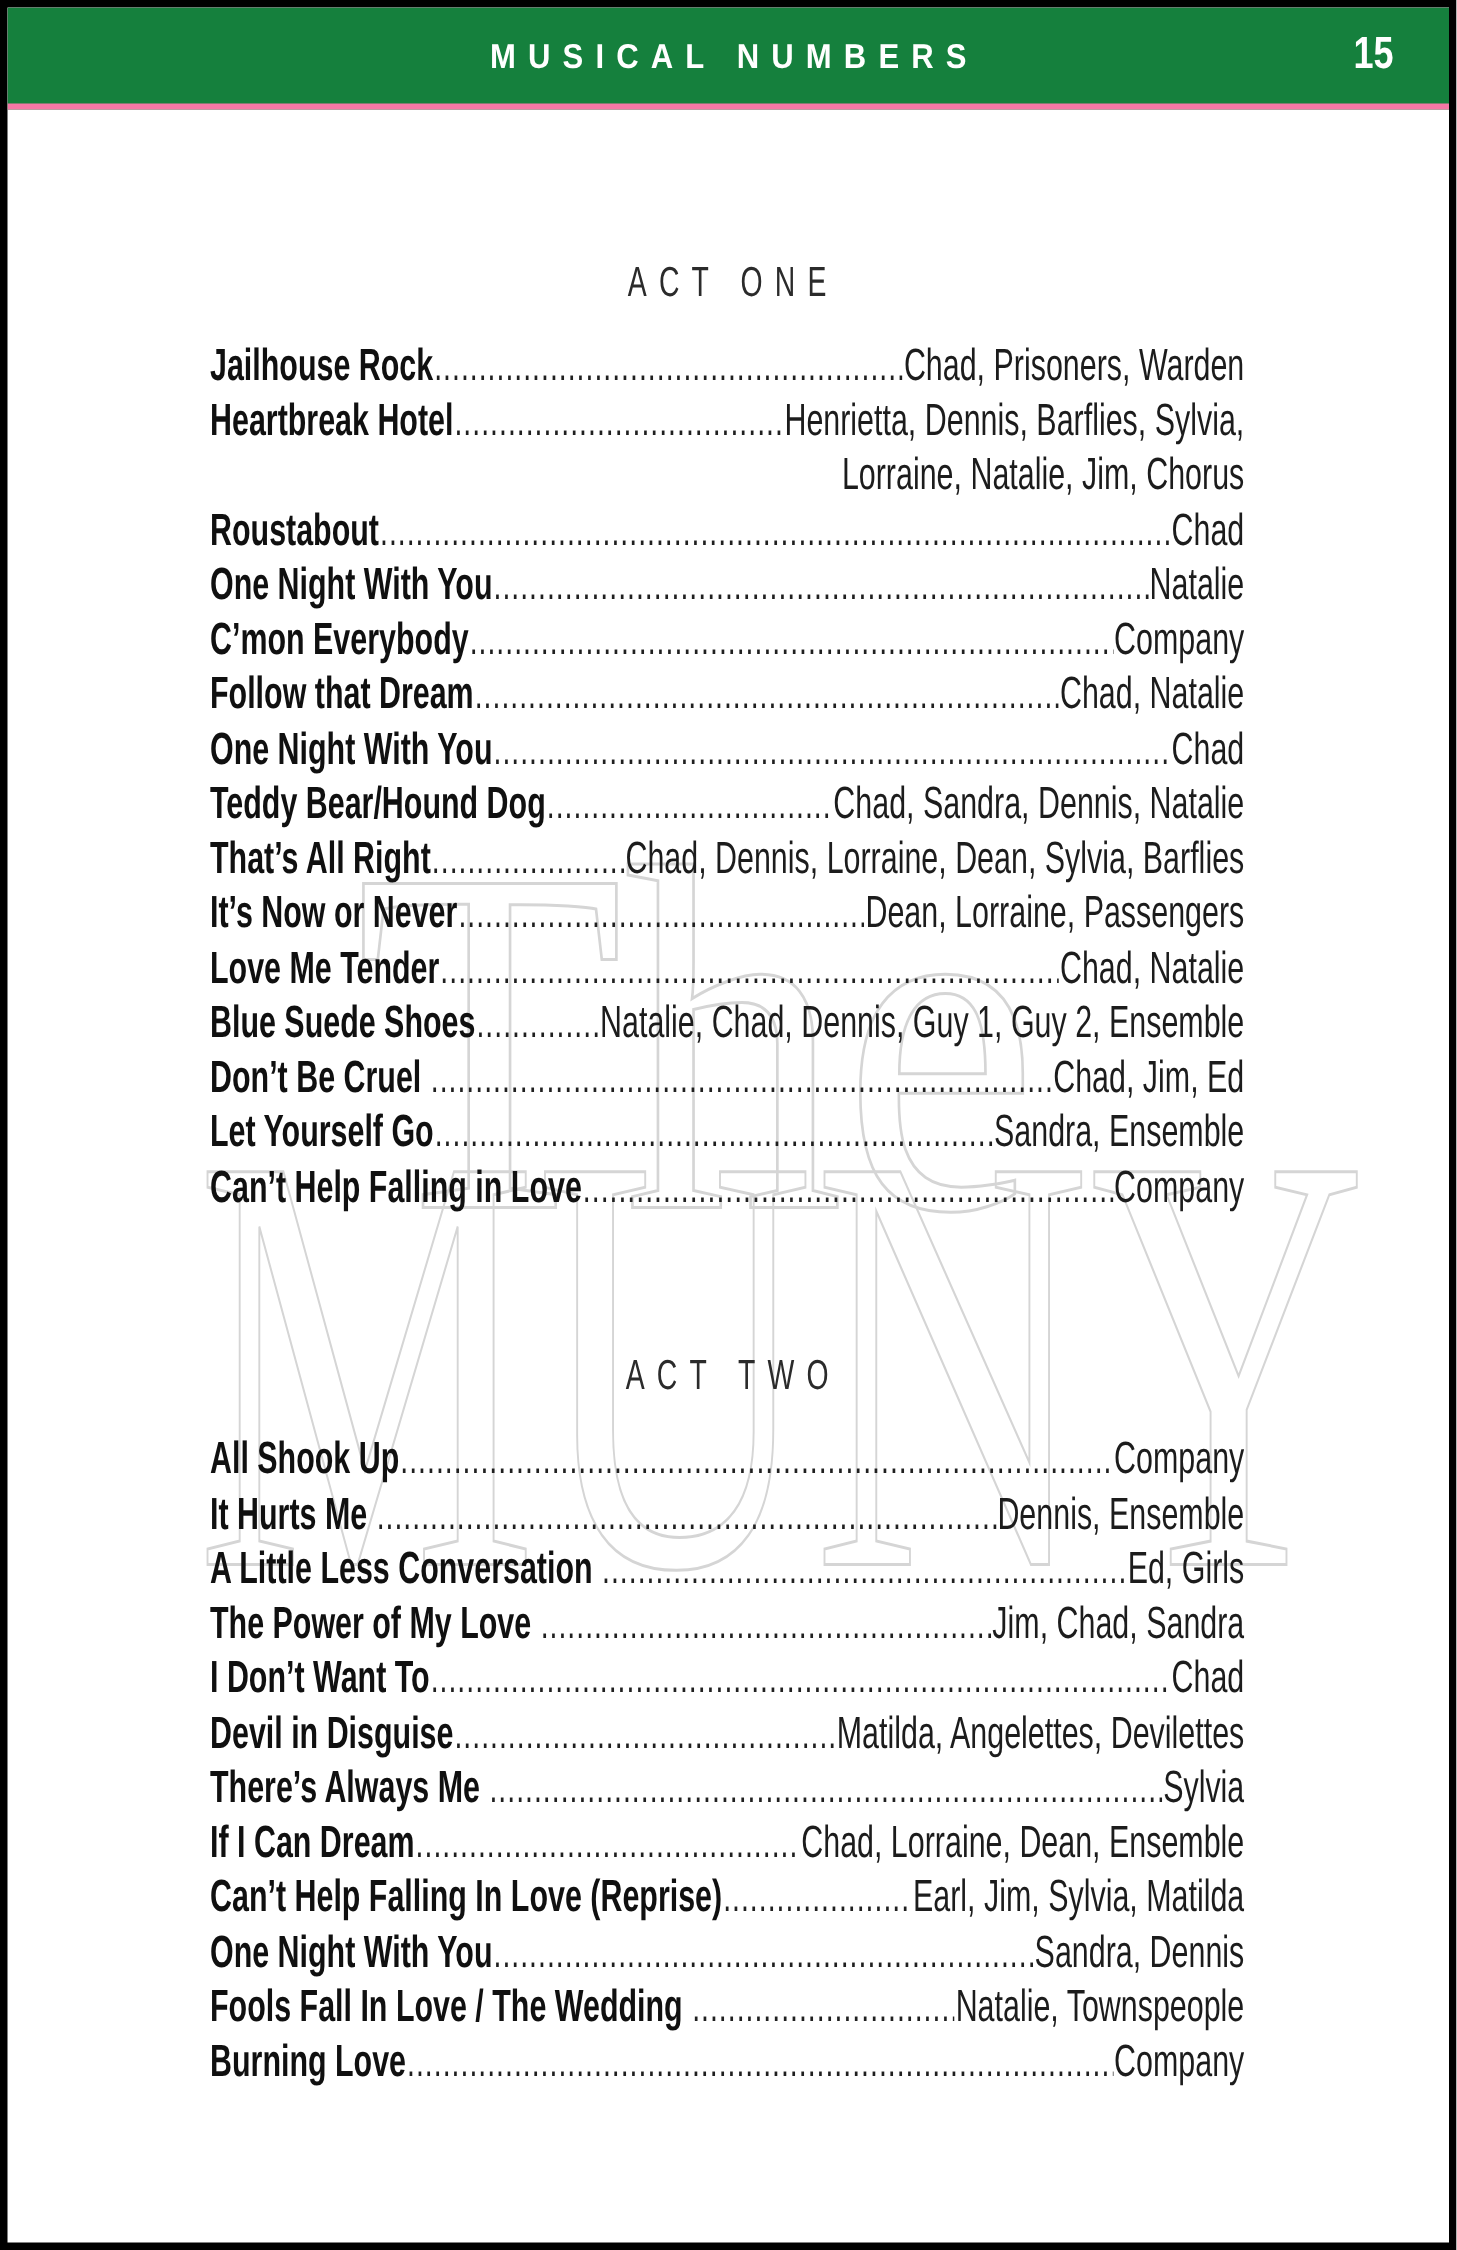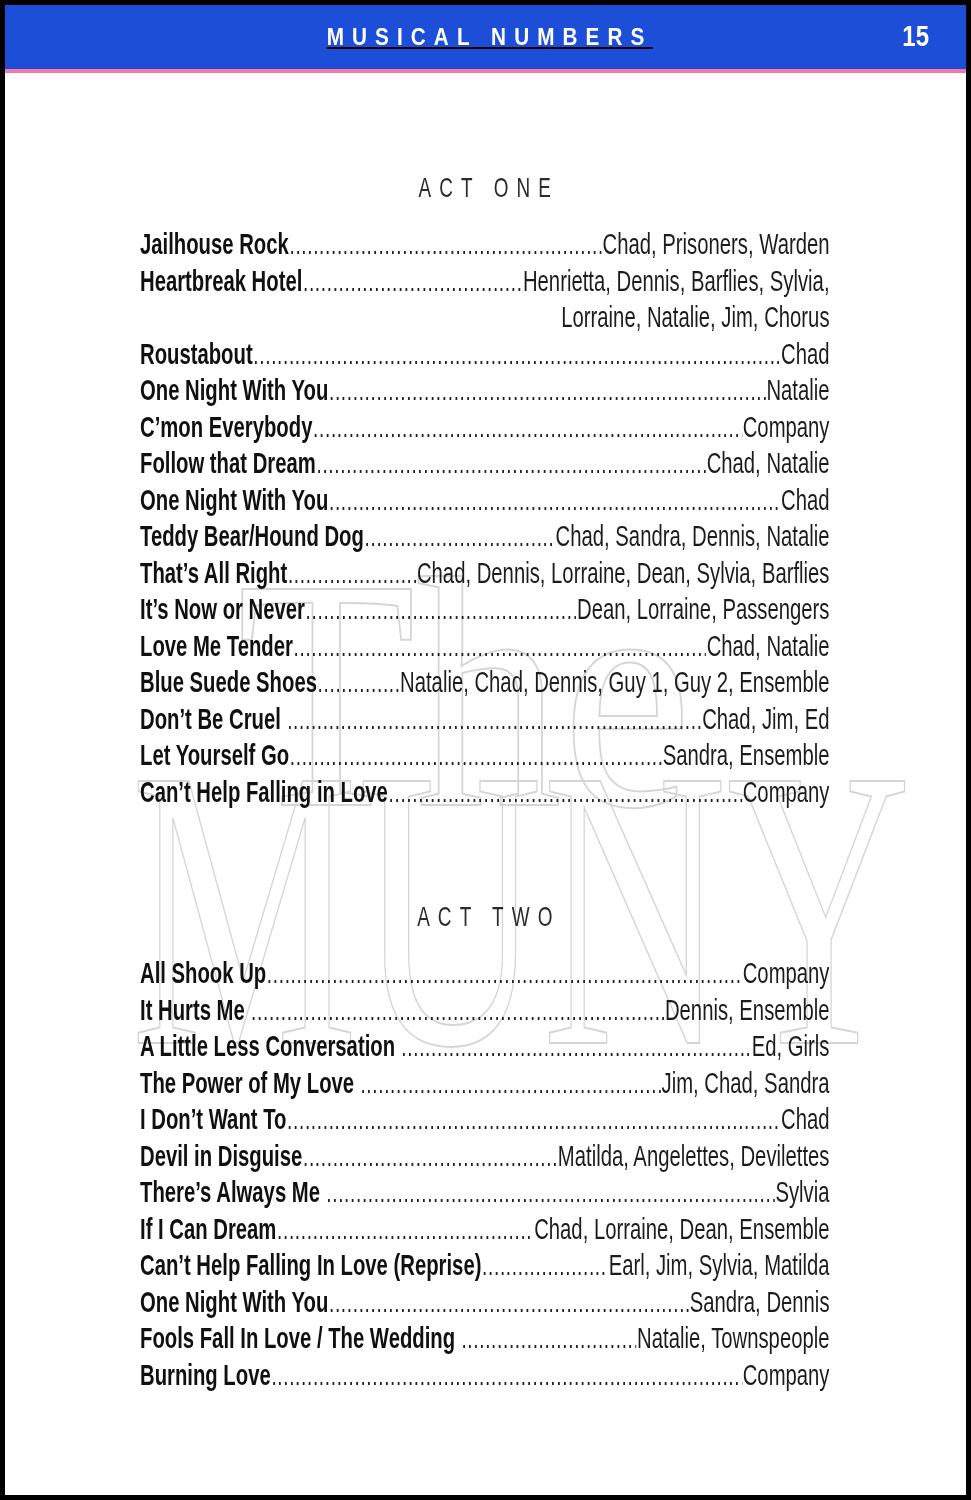--- a/index.html
+++ b/index.html
@@ -111,21 +111,21 @@
 
 <div class="page">
 
   <svg class="watermark" width="971" height="1500" viewBox="0 0 971 1500" aria-hidden="true">
     <g fill="none" stroke="#d5d5d5" stroke-width="2">
       <text transform="translate(232,800)" font-family="Liberation Serif, DejaVu Serif, serif" font-size="330" textLength="455" lengthAdjust="spacingAndGlyphs">The</text>
       <text transform="translate(126,1038)" font-family="Liberation Serif, DejaVu Serif, serif" font-size="400" textLength="780" lengthAdjust="spacingAndGlyphs">MUNY</text>
     </g>
   </svg>
 
-  <header class="topbar" style="background: #1d4ed8; border-bottom-color: rgb(245, 120, 166); text-decoration: underline;">
+  <header class="topbar" style="background: #15803d; border-bottom-color: rgb(245, 120, 166);">
     <div class="topbar-title">MUSICAL NUMBERS</div>
     <div class="topbar-page-number">15</div>
   </header>
 
   <main class="content">
 
     <section class="act">
       <h2 class="act-heading">ACT ONE</h2>
       <div class="song-list">
           <div class="song-row">

